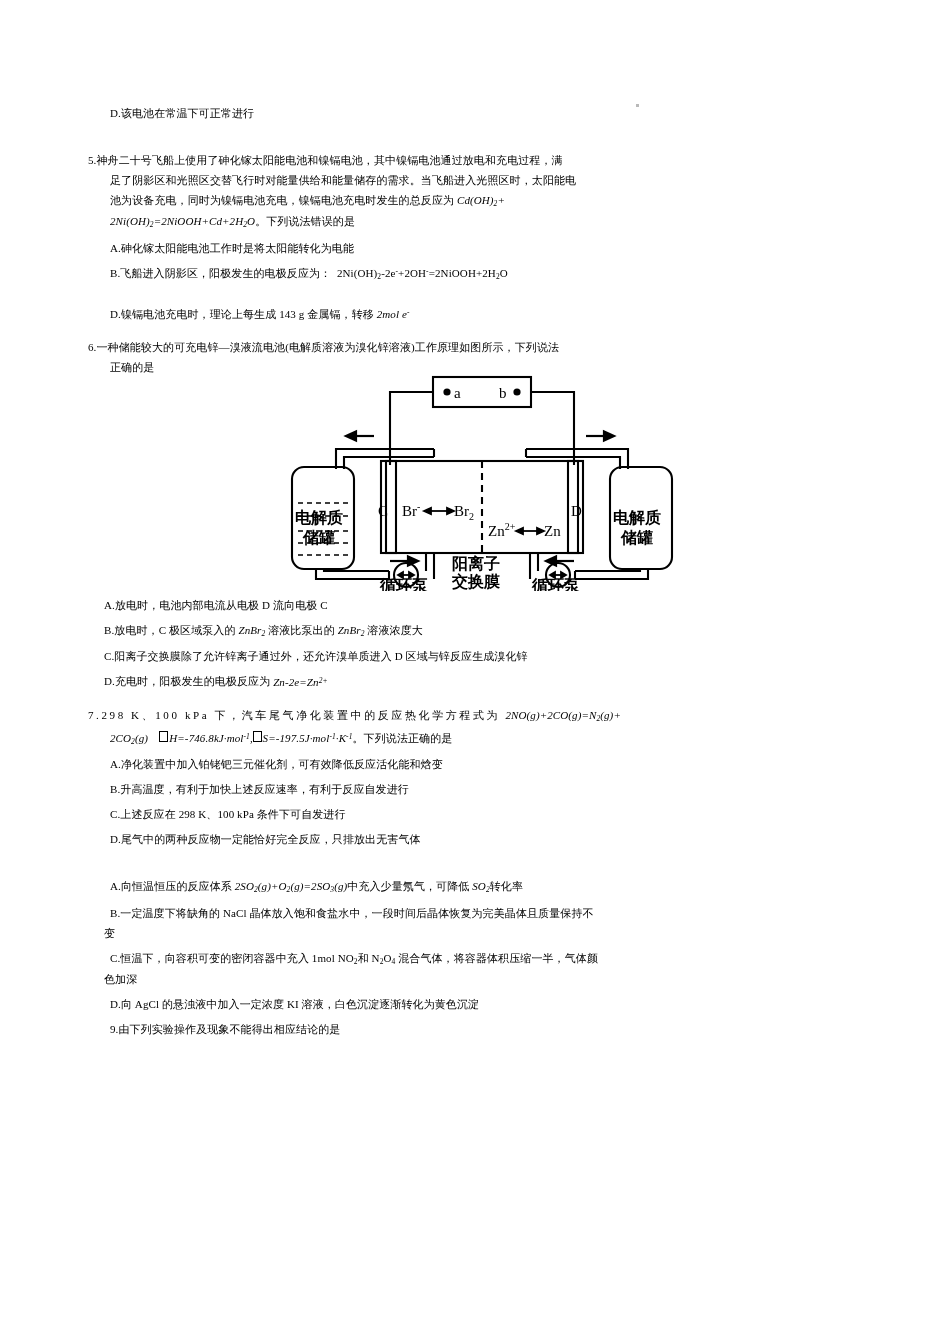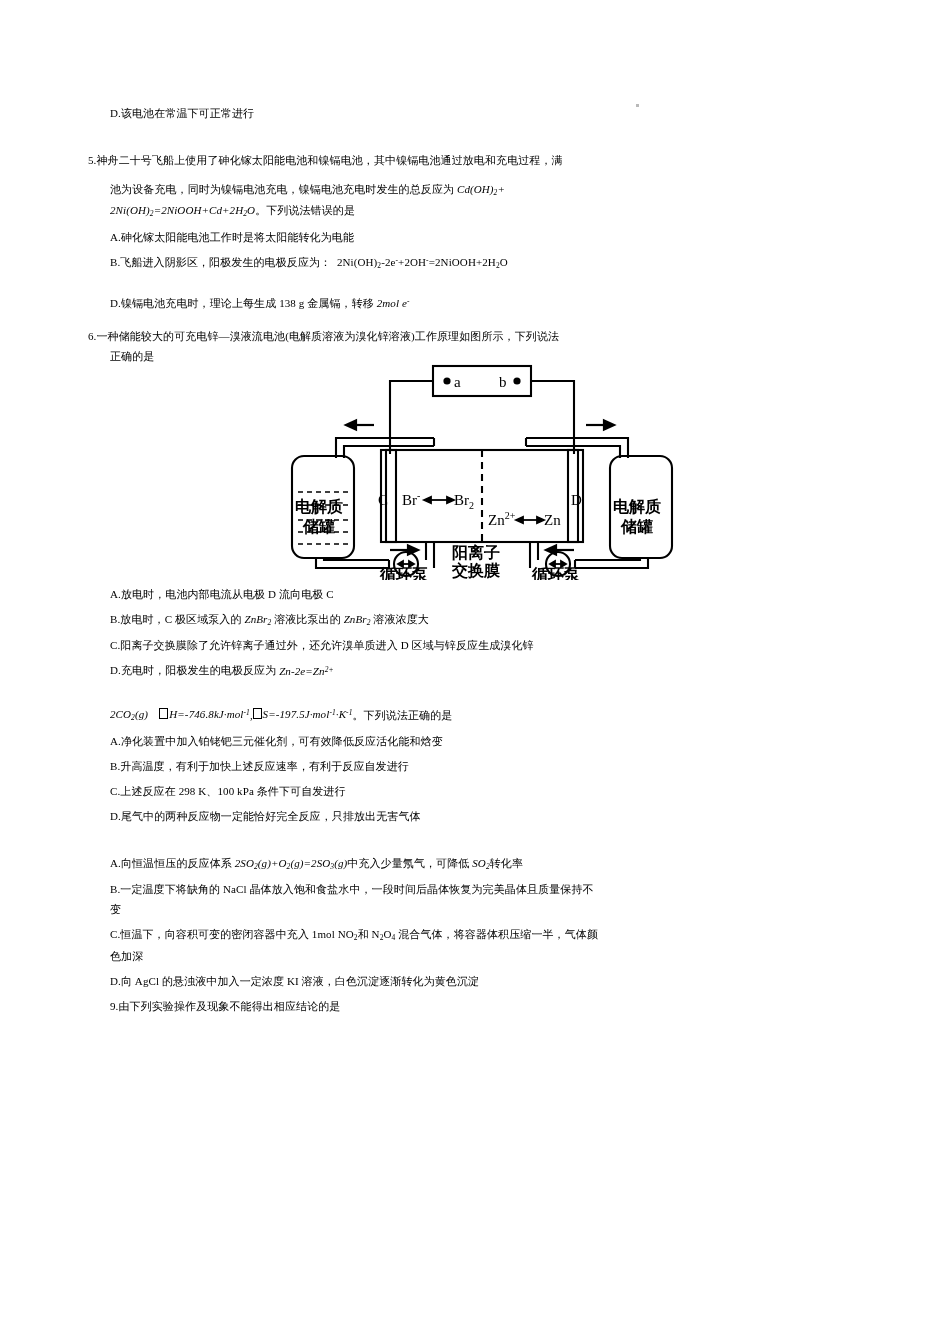--- a/index.html
+++ b/index.html
@@ -34,21 +34,21 @@
   }
 
   
   .line {
     font-size: 11px;
     line-height: 1.0;
     white-space: nowrap;
     letter-spacing: 0.1px;
   }
   .ind   { margin-left: 22px; }
-  .ind2  { margin-left: 22px; }
+  .ind2  { margin-left: 16px; }
 
   .gap-lg { height: 36px; }
   .gap-md { height: 22px; }
   .gap-sm { height: 14px; }
   .gap-xs { height: 9px; }
 
   i, .it { }
   sub { font-size: 0.68em; vertical-align: -0.26em; }
   sup { font-size: 0.68em; vertical-align: 0.45em; }
   .box-glyph {
@@ -81,38 +81,39 @@
   <div class="speck"></div>
 
   <div class="content">
 
     <div class="line ind">D.该电池在常温下可正常进行</div>
 
     <div class="gap-lg"></div>
 
     <div class="line">5.神舟二十号飞船上使用了砷化镓太阳能电池和镍镉电池，其中镍镉电池通过放电和充电过程，满</div>
     <div class="gap-xs"></div>
+    <div class="line ind">足了阴影区和光照区交替飞行时对能量供给和能量储存的需求。当飞船进入光照区时，太阳能电</div>
     <div class="gap-xs"></div>
     <div class="line ind">
       <span>池为设备充电，同时为镍镉电池充电，镍镉电池充电时发生的总反应为 </span><i>Cd(OH)<sub>2</sub>+</i>
     </div>
     <div class="gap-xs"></div>
     <div class="line ind">
       <i>2Ni(OH)<sub>2</sub>=2NiOOH+Cd+2H<sub>2</sub>O</i><span>。下列说法错误的是</span>
     </div>
     <div class="gap-sm"></div>
     <div class="line ind">A.砷化镓太阳能电池工作时是将太阳能转化为电能</div>
     <div class="gap-sm"></div>
     <div class="line ind">
       <span>B.飞船进入阴影区，阳极发生的电极反应为：</span>&nbsp;&nbsp;2Ni(OH)<sub>2</sub>-2e<sup>-</sup>+2OH<sup>-</sup>=2NiOOH+2H<sub>2</sub>O
     </div>
     <div class="gap-sm"></div>
     <div class="gap-sm"></div>
     <div class="line ind">
-      <span>D.镍镉电池充电时，理论上每生成 138 g 金属镉，转移 </span><i>2mol e<sup>-</sup></i>
+      <span>D.镍镉电池充电时，理论上每生成 143 g 金属镉，转移 </span><i>2mol e<sup>-</sup></i>
     </div>
 
     <div class="gap-md"></div>
 
     <div class="line">6.一种储能较大的可充电锌—溴液流电池(电解质溶液为溴化锌溶液)工作原理如图所示，下列说法</div>
     <div class="gap-xs"></div>
     <div class="line ind">正确的是</div>
 
     <div class="figwrap">
       <svg class="fig" width="390" height="218" viewBox="0 0 390 218">
@@ -241,20 +242,23 @@
     </div>
     <div class="gap-sm"></div>
     <div class="line ind2">C.阳离子交换膜除了允许锌离子通过外，还允许溴单质进入 D 区域与锌反应生成溴化锌</div>
     <div class="gap-sm"></div>
     <div class="line ind2">
       <span>D.充电时，阳极发生的电极反应为 </span><i>Zn-2e=Zn<sup>2+</sup></i>
     </div>
 
     <div class="gap-md"></div>
 
+    <div class="line">
+      <span class="spaced">7.298 K、100 kPa 下，汽车尾气净化装置中的反应热化学方程式为 </span><i>2NO(g)+2CO(g)=N<sub>2</sub>(g)+</i>
+    </div>
     <div class="gap-xs"></div>
     <div class="line ind">
       <i>2CO<sub>2</sub>(g)</i>&nbsp;&nbsp;&nbsp;&nbsp;<span class="box-glyph"></span><i>H=-746.8kJ·mol<sup>-1</sup></i>,<span class="box-glyph"></span><i>S=-197.5J·mol<sup>-1</sup>·K<sup>-1</sup></i><span>。下列说法正确的是</span>
     </div>
     <div class="gap-sm"></div>
     <div class="line ind">A.净化装置中加入铂铑钯三元催化剂，可有效降低反应活化能和焓变</div>
     <div class="gap-sm"></div>
     <div class="line ind">B.升高温度，有利于加快上述反应速率，有利于反应自发进行</div>
     <div class="gap-sm"></div>
     <div class="line ind">C.上述反应在 298 K、100 kPa 条件下可自发进行</div>

